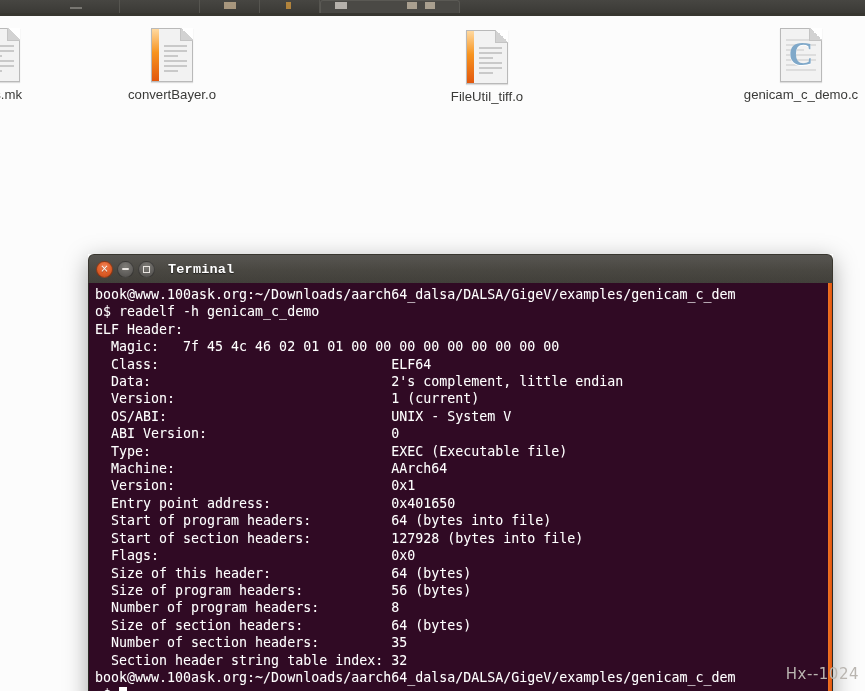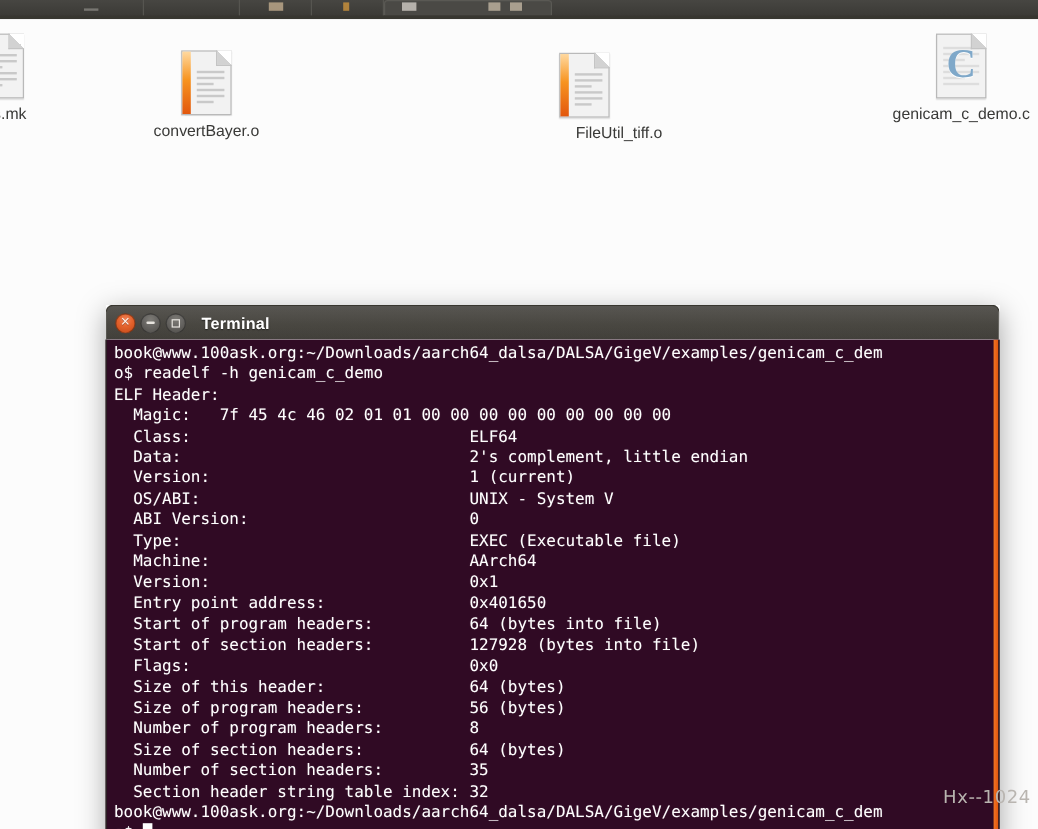--- a/index.html
+++ b/index.html
@@ -224,21 +224,21 @@
     width: 7px; height: 2px; background: #e8e5e0; display:block; border-radius: 1px;
   }
   .win-btn.max .g {
     width: 7px; height: 7px; border: 1.6px solid #e8e5e0; display:block; box-sizing: border-box;
   }
   #title-text {
     margin-left: 9px;
     color: #ffffff;
     font-size: 13.5px;
     font-weight: bold;
-    font-family: Liberation Sans, sans-serif;
+    font-family: Liberation Mono, monospace;
     text-shadow: 0 1px 1px rgba(0,0,0,.55);
     letter-spacing: .2px;
   }
   #term-body {
     position: relative;
     height: 424px;
     background: #300a24;
     border-left: 1px solid #2b2924;
     border-right: 1px solid #2b2924;
     box-sizing: border-box;
@@ -274,21 +274,21 @@
     left: 0; top: 0;
     width: 4px;
     height: 100%;
     background: linear-gradient(90deg,#f07525 0%, #e2540c 100%);
   }
 
   
   #watermark {
     position: absolute;
     right: 6px;
-    bottom: 18px;
+    bottom: 8px;
     color: #b9b5b0;
     font-family: "DejaVu Sans", sans-serif;
     font-size: 15px;
     letter-spacing: .5px;
     user-select: none;
     z-index: 50;
   }
 </style>
 </head>
 <body>
@@ -325,38 +325,38 @@
             <i class="s"></i>
             <i></i>
             <i></i>
             <i class="s"></i>
           </div>
       </div>
     </div>
     <div class="label">defs.mk</div>
   </div>
 
-  <div class="desk-icon" style="left:107px;top:24px;">
+  <div class="desk-icon" style="left:107px;top:10px;">
     <div class="icon-art">
       <div class="doc spine">
         <div class="lines" style="left:12px;">
             <i></i>
             <i></i>
             <i class="s"></i>
             <i></i>
             <i></i>
             <i class="s"></i>
           </div>
       </div>
     </div>
     <div class="label">convertBayer.o</div>
   </div>
 
 
-  <div class="desk-icon" style="left:422px;top:26px;text-align:right;">
+  <div class="desk-icon" style="left:422px;top:12px;">
     <div class="icon-art">
       <div class="doc spine">
         <div class="lines" style="left:12px;">
             <i></i>
             <i></i>
             <i class="s"></i>
             <i></i>
             <i></i>
             <i class="s"></i>
           </div>

